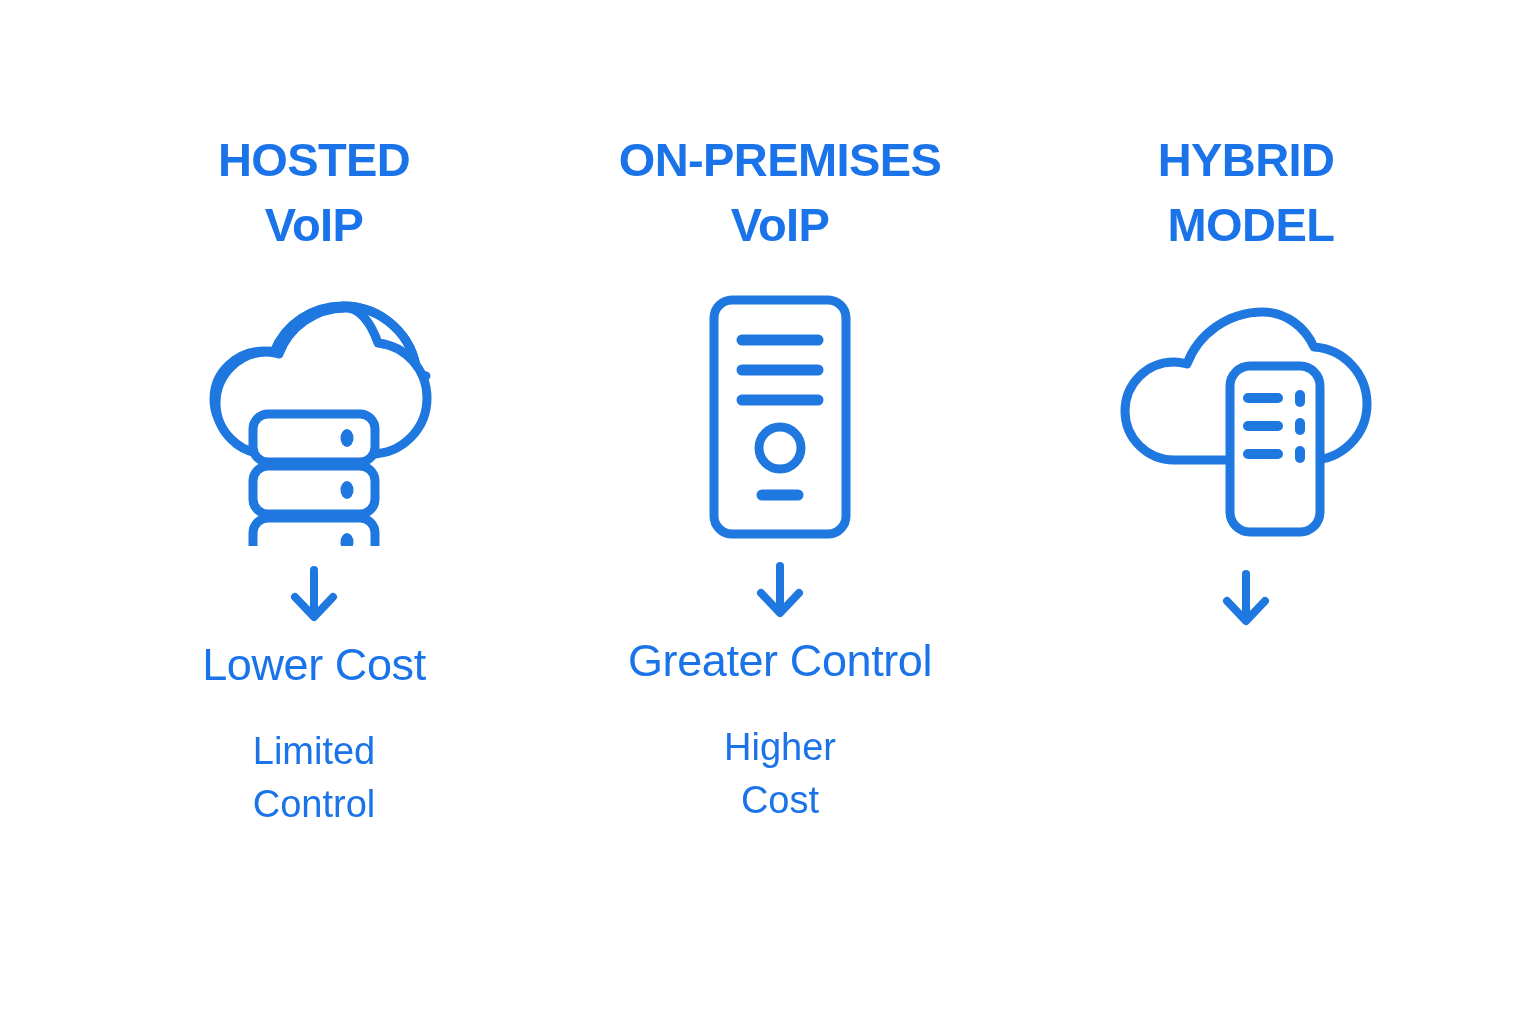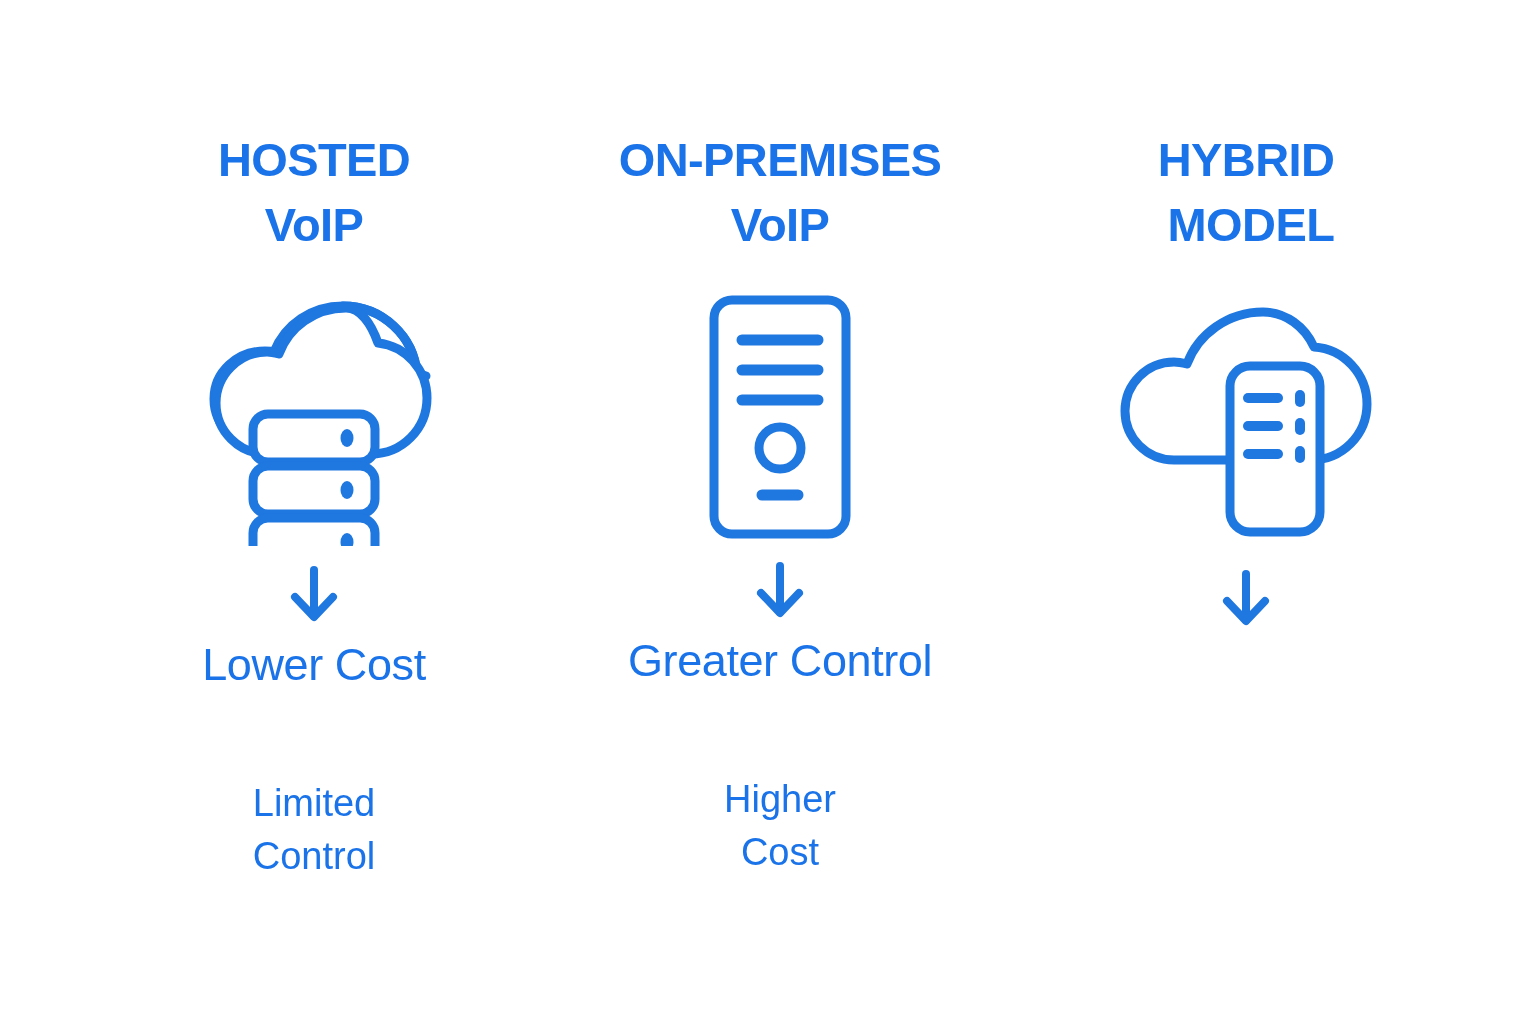--- a/index.html
+++ b/index.html
@@ -71,21 +71,21 @@
     margin-top: 14px;
     font-size: 45px;
     font-weight: normal;
     line-height: 1.1;
     letter-spacing: -0.4px;
     color: #1A73E8;
     text-align: center;
   }
 
   .drawback {
-    margin-top: 88px;
+    margin-top: 36px;
     font-size: 38px;
     font-weight: normal;
     line-height: 1.38;
     color: #1A73E8;
     text-align: center;
     white-space: pre-line;
   }
 
   
   .column.c1 .col-heading { margin-top: 128px; }

